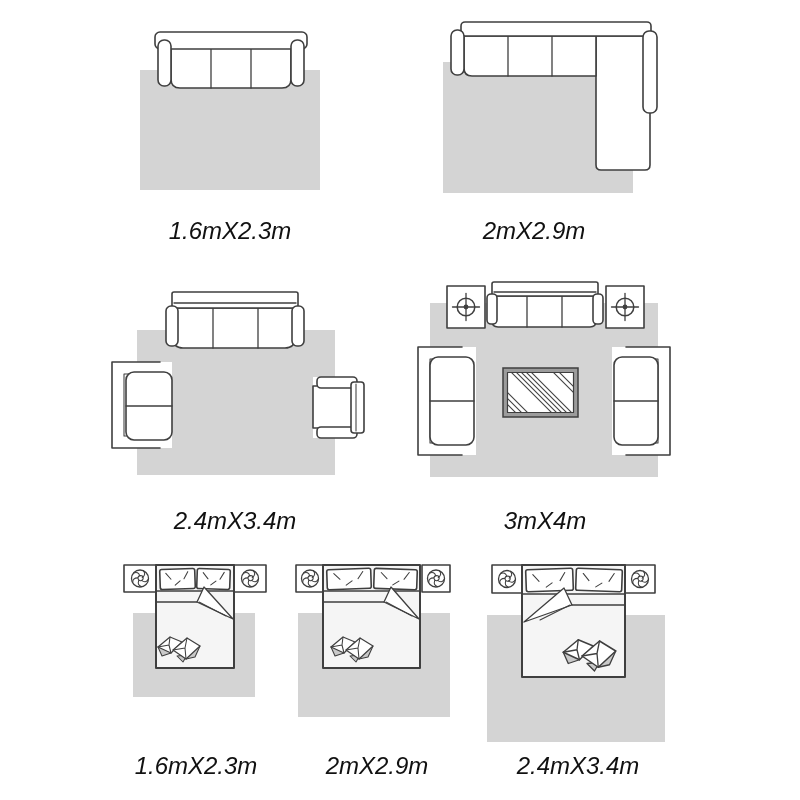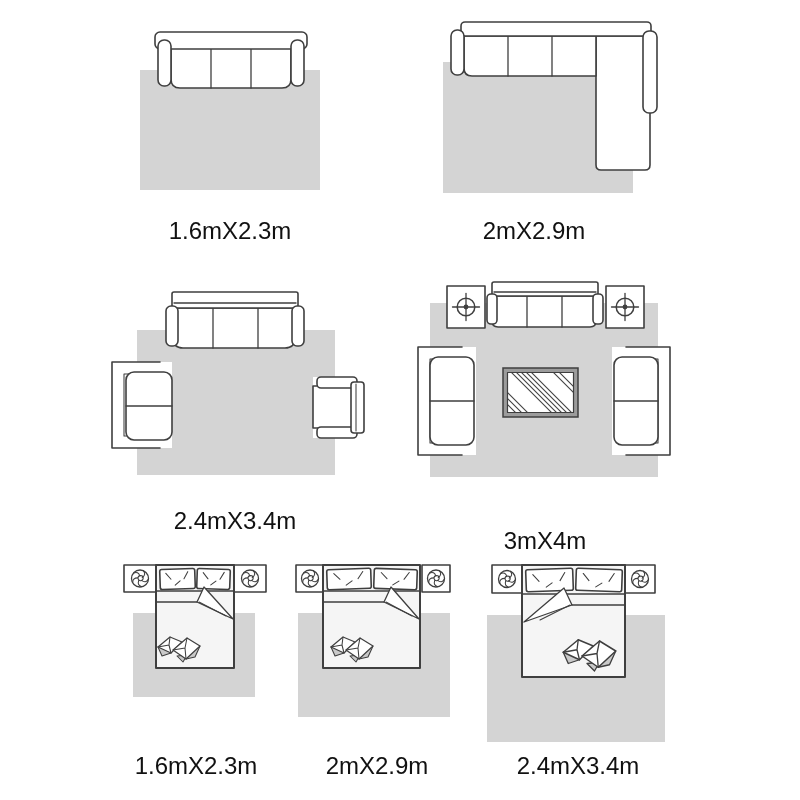--- a/index.html
+++ b/index.html
@@ -1,17 +1,17 @@
 <!DOCTYPE html>
 <html style="--background: #ffffff; --rug: #d4d4d4; --outline: #3f3f3f; --bed_sheet: #f5f5f5; --pillow_shade: #c9c9c9; --table_border: #9c9c9c; --label_text: #111111;"><head>
 <meta charset="utf-8">
 <style>
   html,body{margin:0;padding:0;background:#fff;}
   .stage{position:relative;width:761px;height:800px;background:var(--background,#fff);overflow:hidden;
-         font-family:"Liberation Sans",sans-serif;}
+         font-family:"Liberation Sans",sans-serif;font-style:italic;}
   .panel{position:absolute;}
   .size-label{position:absolute;transform:translateX(-50%);font-size:24px;line-height:28px;
               color:var(--label_text,#111);white-space:nowrap;}
   .rug{fill:var(--rug,#d4d4d4);stroke:none;}
   .o  {fill:#fff;stroke:var(--outline,#3f3f3f);stroke-width:1.6;stroke-linejoin:round;stroke-linecap:round;}
   .bed{fill:var(--bed_sheet,#f5f5f5);stroke:var(--outline,#3f3f3f);stroke-width:2;stroke-linejoin:round;}
   .ln {fill:none;stroke:var(--outline,#3f3f3f);stroke-width:1.3;stroke-linejoin:round;stroke-linecap:round;}
   .lnt{fill:none;stroke:var(--outline,#3f3f3f);stroke-width:1.05;stroke-linejoin:round;stroke-linecap:round;}
   .bg {fill:#fff;stroke:none;}
   .shade{fill:var(--pillow_shade,#c9c9c9);stroke:var(--outline,#3f3f3f);stroke-width:1.05;stroke-linejoin:round;}
@@ -152,21 +152,21 @@
         <line x1="105" y1="96" x2="175" y2="166"></line>
         <line x1="110" y1="96" x2="180" y2="166"></line>
         <line x1="115" y1="96" x2="185" y2="166"></line>
         <line x1="120" y1="96" x2="190" y2="166"></line>
         <line x1="125" y1="96" x2="195" y2="166"></line>
         <line x1="147" y1="96" x2="217" y2="166"></line>
         <line x1="153" y1="96" x2="223" y2="166"></line>
       </g>
     </g>
   </svg>
-  <div class="size-label" style="left:545px;top:527px">3mX4m</div>
+  <div class="size-label" style="left:545px;top:507px">3mX4m</div>
 
   <svg class="panel" style="left:100px;top:550px" width="190" height="170" viewBox="0 0 190 170">
     <rect class="rug" x="33" y="63" width="122" height="84"></rect>
     <g>
       <rect class="o" x="24" y="15" width="32" height="27"></rect>
       <use href="#rosette" transform="translate(40,28.5)"></use>
     </g>
     <g>
       <rect class="o" x="134" y="15" width="32" height="27"></rect>
       <use href="#rosette" transform="translate(150,28.5)"></use>

